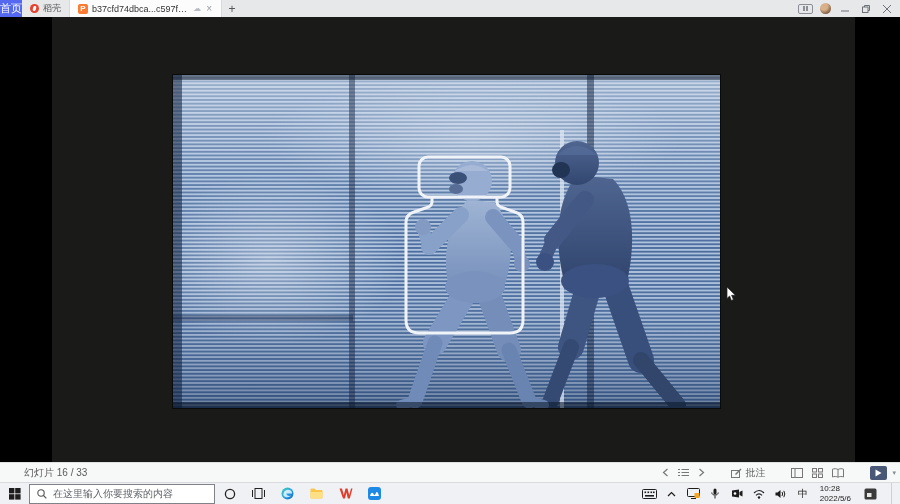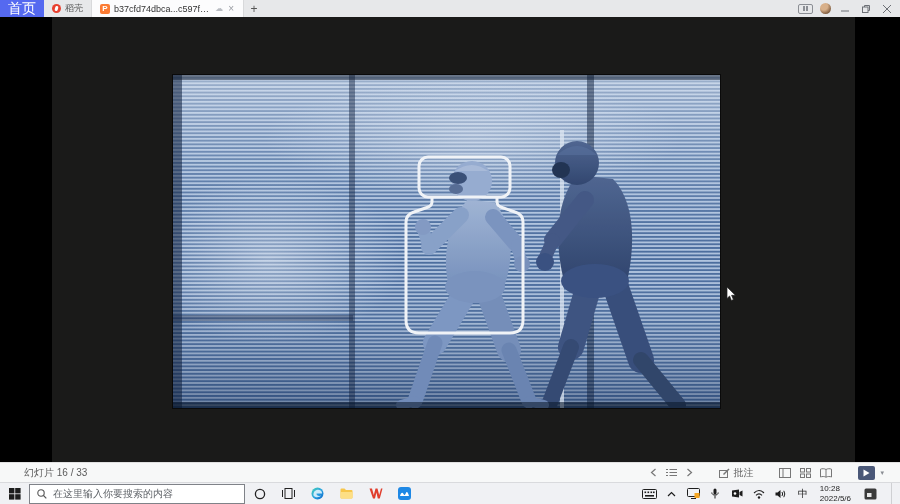--- a/index.html
+++ b/index.html
@@ -2,21 +2,21 @@
 <html><head>
 <meta charset="utf-8">
 <style>
   * { margin:0; padding:0; box-sizing:border-box; }
   html,body { width:900px; height:504px; overflow:hidden; }
   body { position:relative; background:#000; font-family:"Liberation Sans","DejaVu Sans",sans-serif; }
 
   
   .tabbar { position:absolute; top:0; left:0; right:0; height:17px; background:#e7e8ea;
             display:flex; align-items:stretch; z-index:5; }
-  .home-btn { width:44px; background:#5569f0; color:#fff; font-size:14px;
+  .home-btn { width:22px; background:#5569f0; color:#fff; font-size:11px;
               display:flex; align-items:center; justify-content:center; cursor:default; }
   .tab { display:flex; align-items:center; gap:4px; padding:0 8px; font-size:9px; color:#555;
          border-right:1px solid #d8d9db; white-space:nowrap; }
   .tab .t-label { overflow:hidden; text-overflow:ellipsis; }
   .tab.active { background:#fcfcfd; color:#333; max-width:152px; }
   .docer-dot { width:9px; height:9px; border-radius:50%; background:#e8402f; position:relative; flex:0 0 auto; }
   .docer-dot::after { content:""; position:absolute; left:3px; top:2px; width:3px; height:5px;
                       background:#fff; border-radius:2px; transform:rotate(18deg); }
   .p-badge { width:10px; height:10px; background:#fb7b33; color:#fff; font-size:8px; font-weight:bold;
              border-radius:2px; display:flex; align-items:center; justify-content:center; flex:0 0 auto; }
@@ -36,34 +36,34 @@
   .content { position:absolute; top:17px; left:0; right:0; height:445px; background:#000; }
   .stage { position:absolute; left:52px; top:0; width:803px; height:445px; background:#1a1a19; }
   .photo { position:absolute; left:121px; top:58px; width:547px; height:333px; box-shadow:0 0 0 1px #0a0a0a; }
   .photo svg { display:block; width:547px; height:333px; }
   .cursor { position:absolute; left:726px; top:270px; width:10px; height:15px; }
 
   
   .statusbar { position:absolute; top:462px; left:0; right:0; height:20px; background:#f7f8f8;
                border-top:1px solid #e0e0e0; display:flex; align-items:center; font-size:10px; color:#5a5a5a; }
   .status-left { padding-left:24px; }
-  .status-right { margin-left:auto; display:flex; align-items:center; gap:9px; padding-right:16px; }
+  .status-right { margin-left:auto; display:flex; align-items:center; gap:9px; padding-right:4px; }
   .sbtn { display:flex; align-items:center; justify-content:center; color:#777; }
   .sbtn svg { display:block; }
   .annotate { display:flex; align-items:center; gap:3px; color:#666; }
   .gap-lg { width:8px; }
   .play-btn { width:17px; height:14px; background:#4a5878; border-radius:2px;
               display:flex; align-items:center; justify-content:center; }
   .play-caret { color:#8a8d93; font-size:7px; margin-left:-4px; }
 
   
   .taskbar { position:absolute; top:482px; left:0; right:0; height:22px; background:#f0f1f4;
              display:flex; align-items:center; border-top:1px solid #d9dadd; }
   .start { width:29px; height:22px; display:flex; align-items:center; justify-content:center; }
-  .searchbox { width:216px; height:20px; background:#fff; border:1px solid #7f8288; display:flex;
+  .searchbox { width:186px; height:20px; background:#fff; border:1px solid #7f8288; display:flex;
                align-items:center; gap:6px; padding:0 7px; }
   .searchbox input { border:none; outline:none; flex:1; font-size:10px; color:#444; background:transparent;
                      font-family:"Liberation Sans","DejaVu Sans",sans-serif; }
   .searchbox input::placeholder { color:#5f6368; opacity:1; }
   .tb-ic { width:29px; height:22px; display:flex; align-items:center; justify-content:center; }
   .tray { margin-left:auto; display:flex; align-items:center; gap:5px; padding-right:4px; }
   .tray-ic { width:17px; height:22px; display:flex; align-items:center; justify-content:center; color:#1d1d1d; }
   .ime { font-size:10px; color:#1d1d1d; width:16px; text-align:center; }
   .clock { font-size:8px; color:#1d1d1d; line-height:1.15; padding:0 4px; }
   .actioncenter { width:20px; height:22px; display:flex; align-items:center; justify-content:center; }

